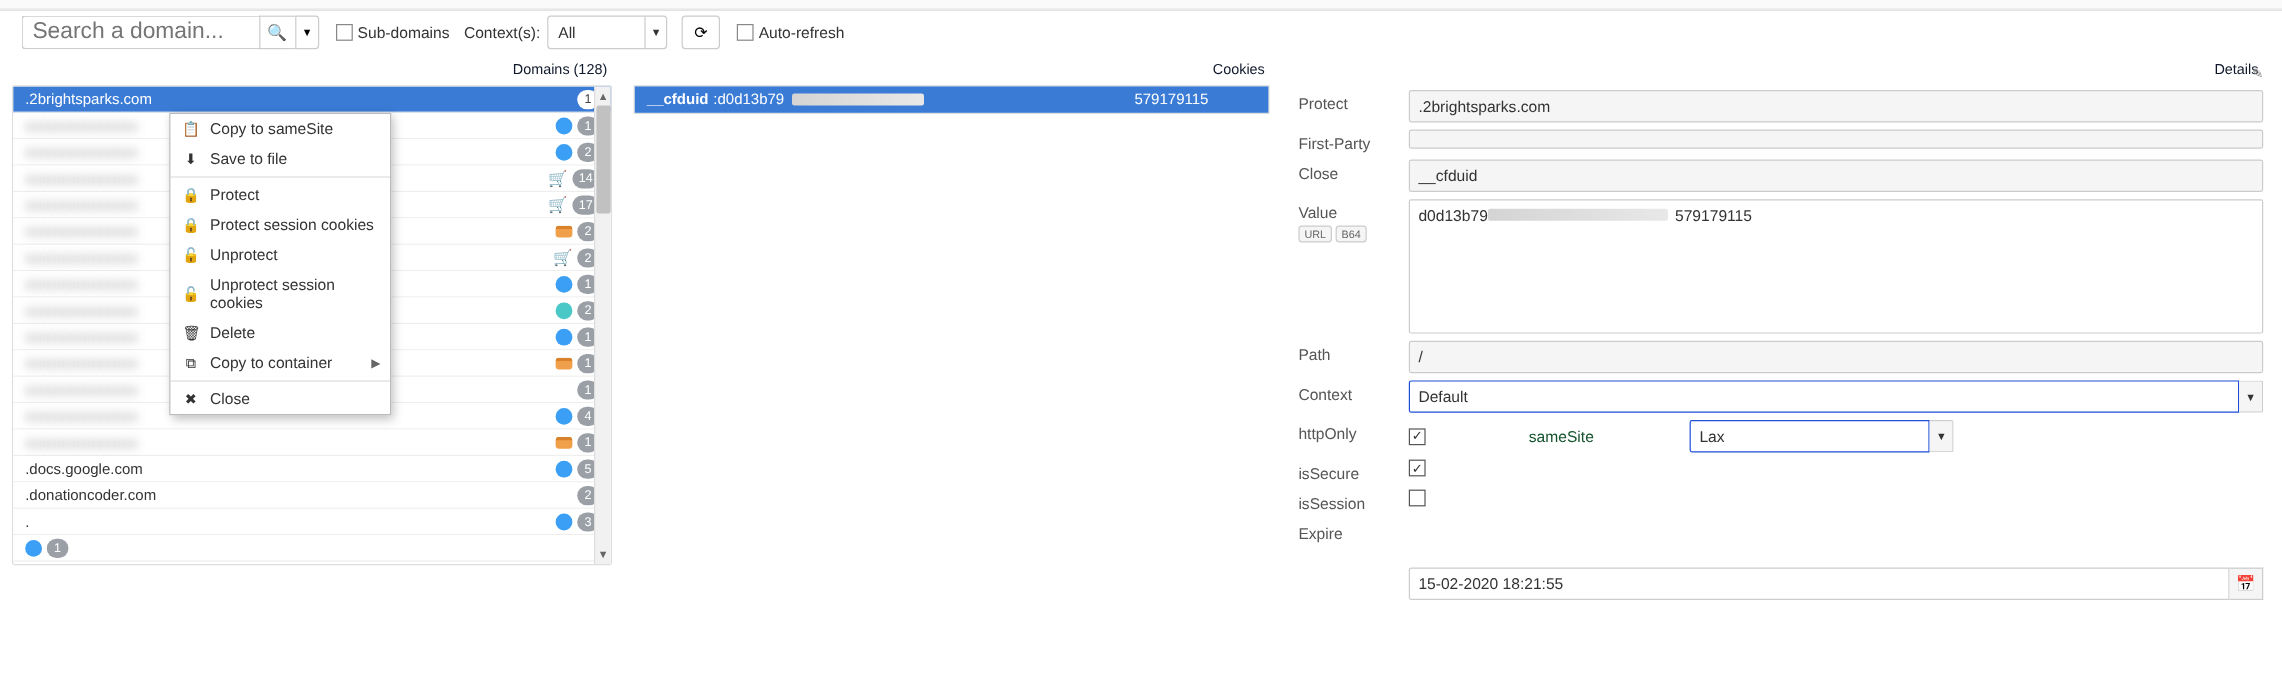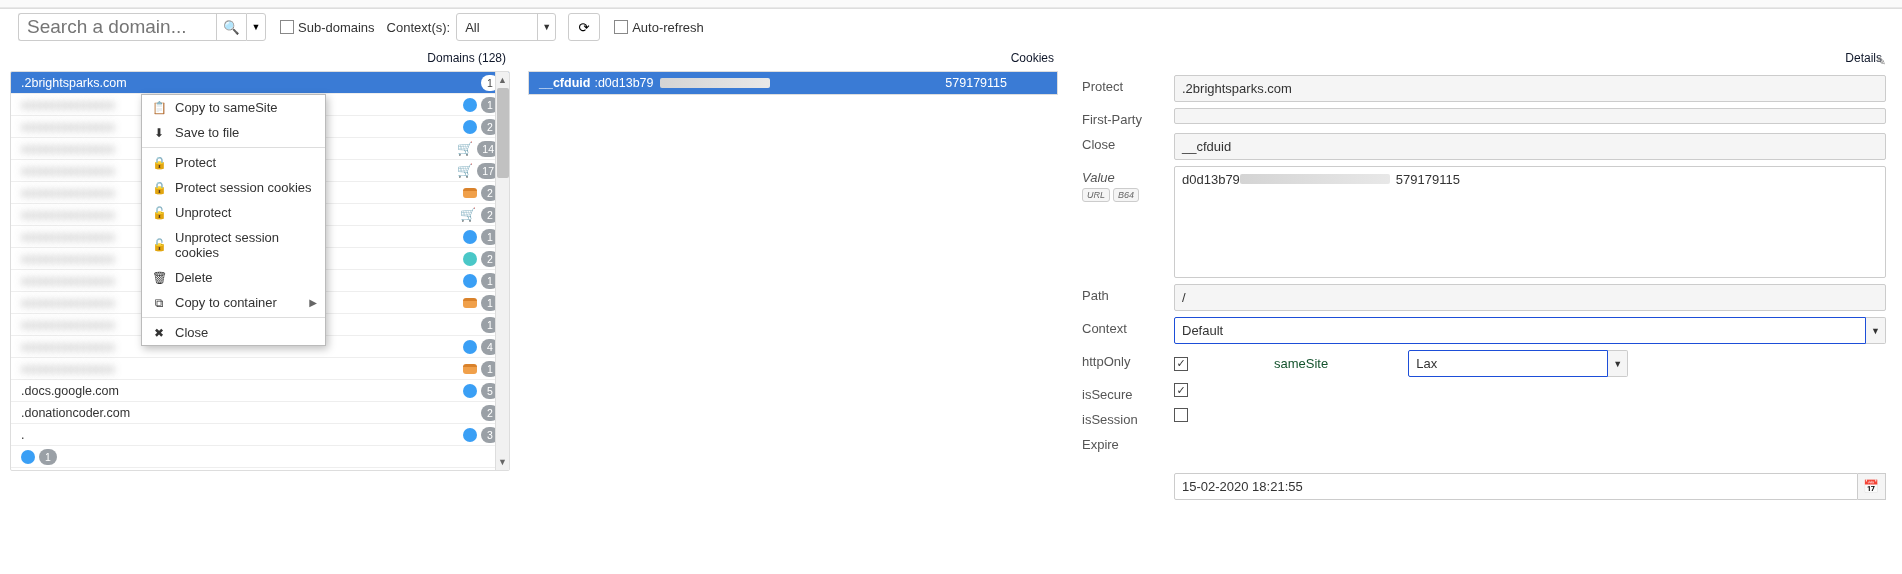--- a/index.html
+++ b/index.html
@@ -434,21 +434,21 @@
       <div class="dlabel">First-Party</div>
       <div class="dinput" style="min-height:16px;"></div>
     </div>
 
     <div class="drow">
       <div class="dlabel">Close</div>
       <div class="dinput">__cfduid</div>
     </div>
 
     <div class="drow">
-      <div class="dlabel" style="display:flex;flex-direction:column;font-style:italic;">
+      <div class="dlabel" style="display:flex;flex-direction:column;">
         <span>Value</span>
         <span class="val-pills">
           <span class="pill">URL</span>
           <span class="pill">B64</span>
         </span>
       </div>
       <div class="dtextarea">
         <span>d0d13b79</span><span class="blur-bar"></span><span style="margin-left:6px;">579179115</span>
       </div>
     </div>

